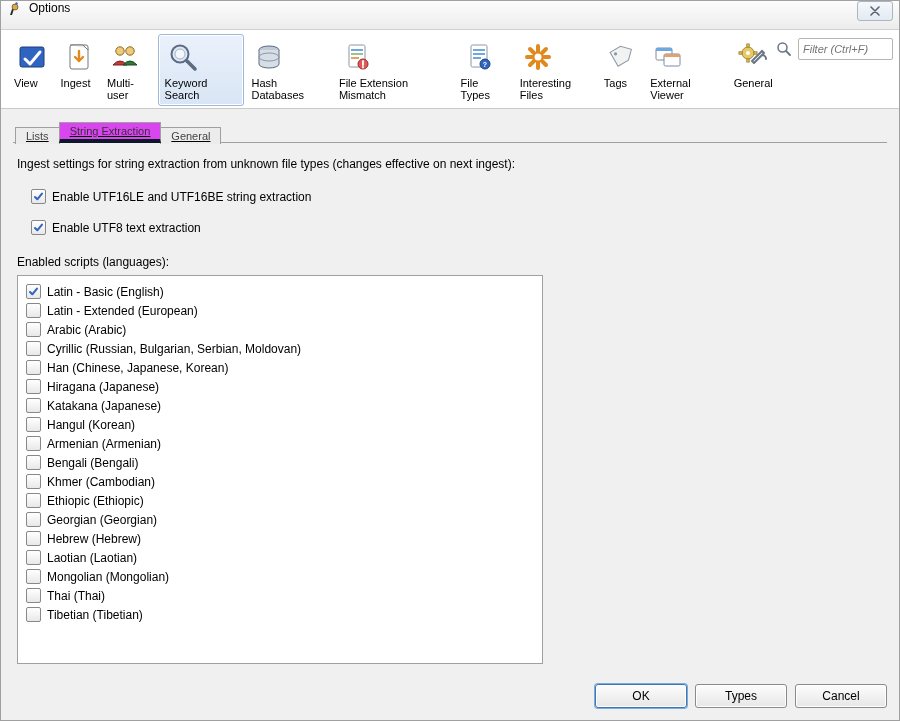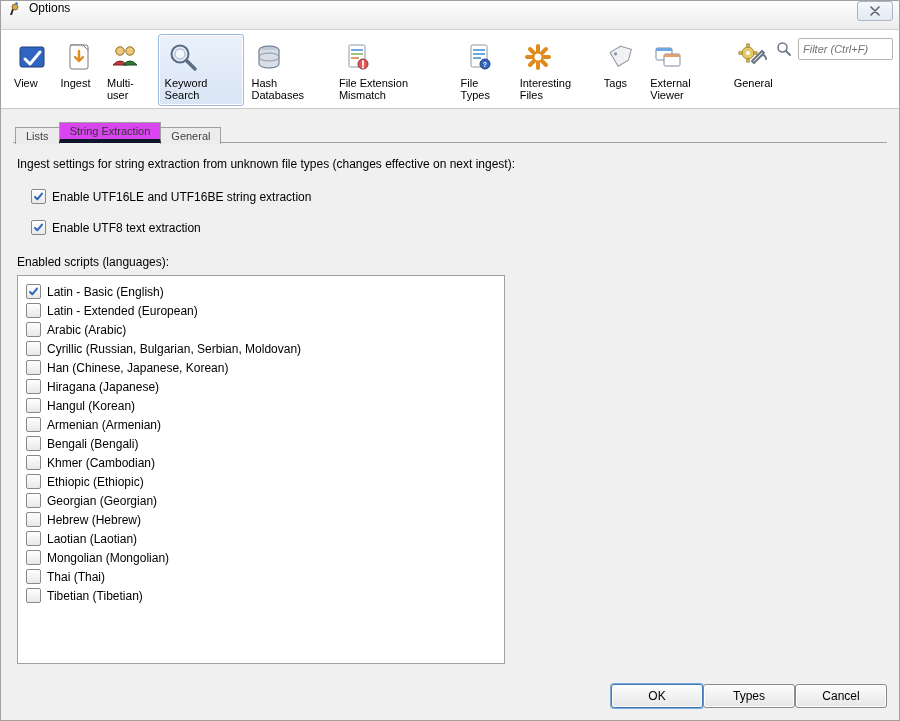--- a/index.html
+++ b/index.html
@@ -105,20 +105,21 @@
     flex-direction:column;
     min-height:0;
   }
   .tabstrip {
     display:flex;
     align-items:flex-end;
     height: 22px;
     position: relative;
     margin-bottom: -1px;
     padding-left: 2px;
+    text-decoration: underline;
   }
   .tab {
     padding: 2px 10px;
     border: 1px solid #a0a0a0;
     border-bottom: none;
     background: #f0f0f0;
     margin-right: -1px;
     font-size: 11px;
     position: relative;
     top: 0;
@@ -152,21 +153,21 @@
     align-items:center;
     gap:6px;
   }
   .lead-text { margin: 2px 0 6px 0; }
 
   
   .script-box {
     margin-top: 6px;
     border: 1px solid #a0a0a0;
     background: #fff;
-    width: 488px;
+    width: 526px;
     flex:1;
     overflow:auto;
     padding: 6px 6px 6px 6px;
     box-sizing:border-box;
     max-height: 398px;
   }
   .script-item {
     display:flex;
     align-items:center;
     gap:6px;
@@ -190,20 +191,21 @@
       linear-gradient(-45deg, transparent 40%, #2e7d32 40% 50%, transparent 50%);
     display:none;
   }
   .check.checked svg { display:block;}
   .check svg{display:none;}
 
   
   .button-row {
     display:flex;
     justify-content:flex-end;
+    gap:8px;
     padding: 8px 12px 12px 12px;
   }
   .btn {
     min-width: 70px;
     height: 22px;
     border: 1px solid #8a8a8a;
     border-radius: 3px;
     background: linear-gradient(#fdfdfd,#e6e6e6);
     font-size: 12px;
     display:flex;align-items:center;justify-content:center;
@@ -446,20 +448,24 @@
           <div class="script-item">
             <span class="check"></span>
             <span>Han (Chinese, Japanese, Korean)</span>
           </div>
           <div class="script-item">
             <span class="check"></span>
             <span>Hiragana (Japanese)</span>
           </div>
           <div class="script-item">
             <span class="check"></span>
+            <span>Katakana (Japanese)</span>
+          </div>
+          <div class="script-item">
+            <span class="check"></span>
             <span>Hangul (Korean)</span>
           </div>
           <div class="script-item">
             <span class="check"></span>
             <span>Armenian (Armenian)</span>
           </div>
           <div class="script-item">
             <span class="check"></span>
             <span>Bengali (Bengali)</span>
           </div>

